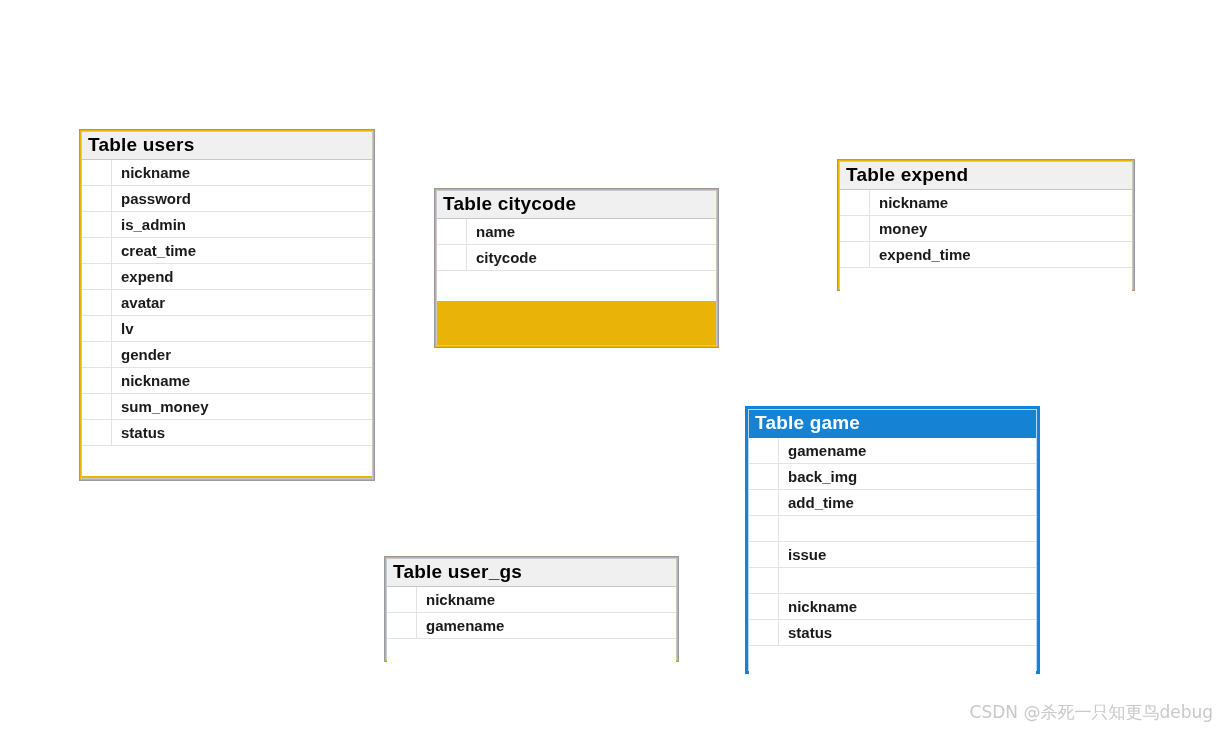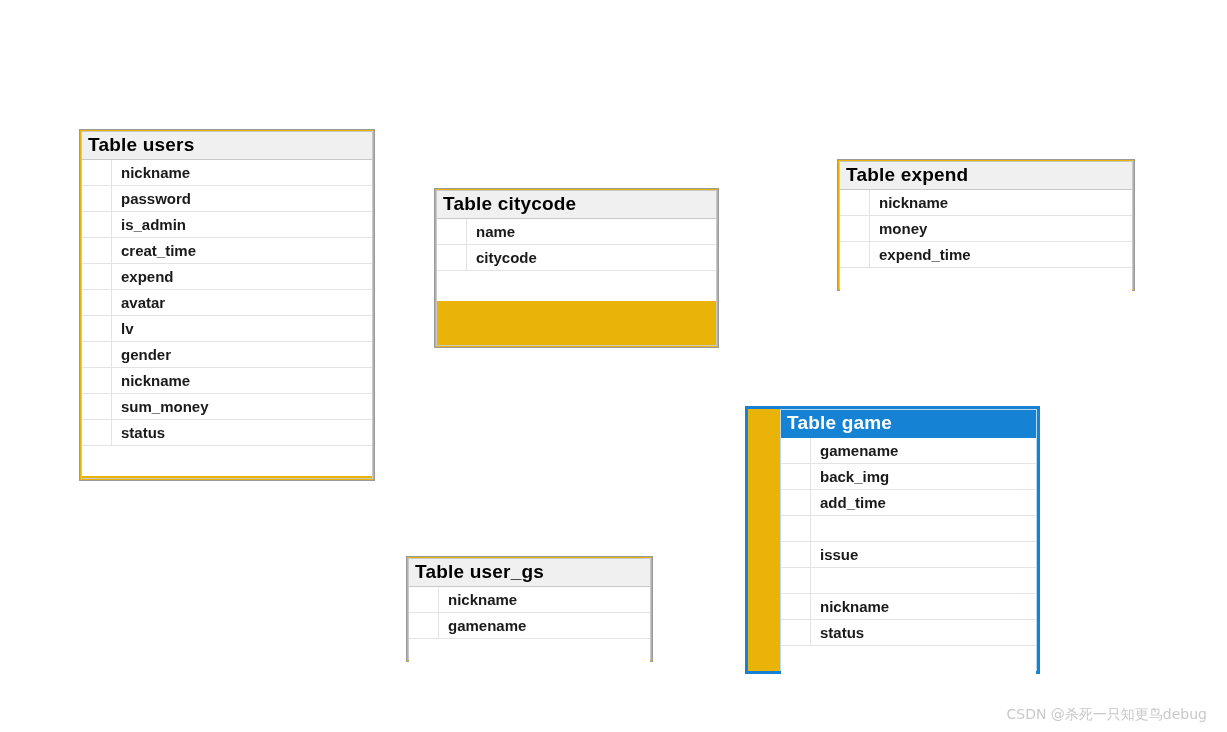--- a/index.html
+++ b/index.html
@@ -104,23 +104,23 @@
     height: 30px;
     border-bottom: none;
   }
   .field-row.empty-row .field-gutter {
     border-right: none;
   }
 
   
   #watermark {
     position: absolute;
-    right: 20px;
+    right: 14px;
     bottom: 8px;
-    font-size: 14px;
+    font-size: 17px;
     color: #c9c9c9;
     font-family: "DejaVu Sans", sans-serif;
     white-space: nowrap;
     user-select: none;
   }
 </style>
 </head>
 <body>
 
 <div id="canvas">
@@ -215,40 +215,40 @@
             <div class="field-gutter"></div>
             <div class="field-name">expend_time</div>
           </div>
           <div class="field-row empty-row">
             <div class="field-gutter"></div>
             <div class="field-name"></div>
           </div>
         </div>
       </div>
     </div>
-    <div class="entity normal" style="left: 406px; top: 556px; width: 247px; height: 106px;">
+    <div class="entity normal" style="left: 384px; top: 556px; width: 295px; height: 106px;">
       <div class="entity-inner">
         <div class="entity-header">Table user_gs</div>
         <div class="entity-body">
           <div class="field-row">
             <div class="field-gutter"></div>
             <div class="field-name">nickname</div>
           </div>
           <div class="field-row">
             <div class="field-gutter"></div>
             <div class="field-name">gamename</div>
           </div>
           <div class="field-row empty-row">
             <div class="field-gutter"></div>
             <div class="field-name"></div>
           </div>
         </div>
       </div>
     </div>
-    <div class="entity selected" style="left: 745px; top: 406px; width: 295px; height: 268px; padding-left: 32px;">
+    <div class="entity selected" style="left: 745px; top: 406px; width: 295px; height: 268px;">
       <div class="entity-inner">
         <div class="entity-header">Table game</div>
         <div class="entity-body">
           <div class="field-row">
             <div class="field-gutter"></div>
             <div class="field-name">gamename</div>
           </div>
           <div class="field-row">
             <div class="field-gutter"></div>
             <div class="field-name">back_img</div>

